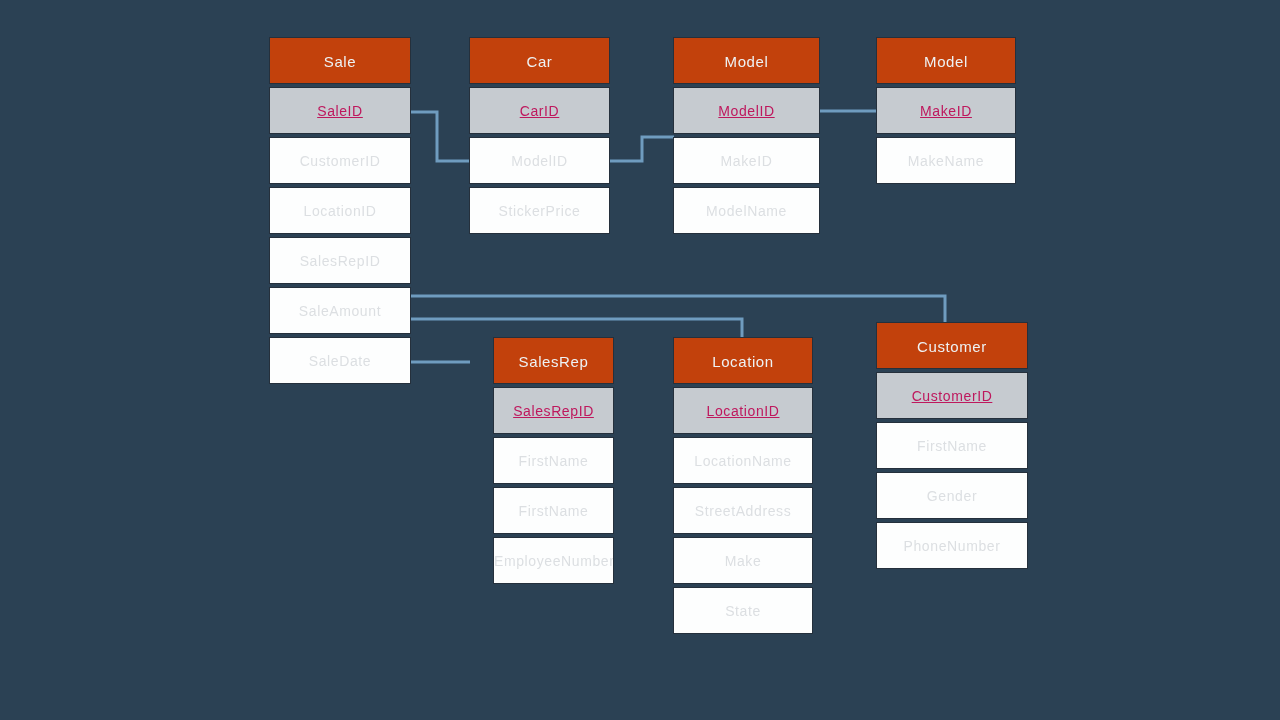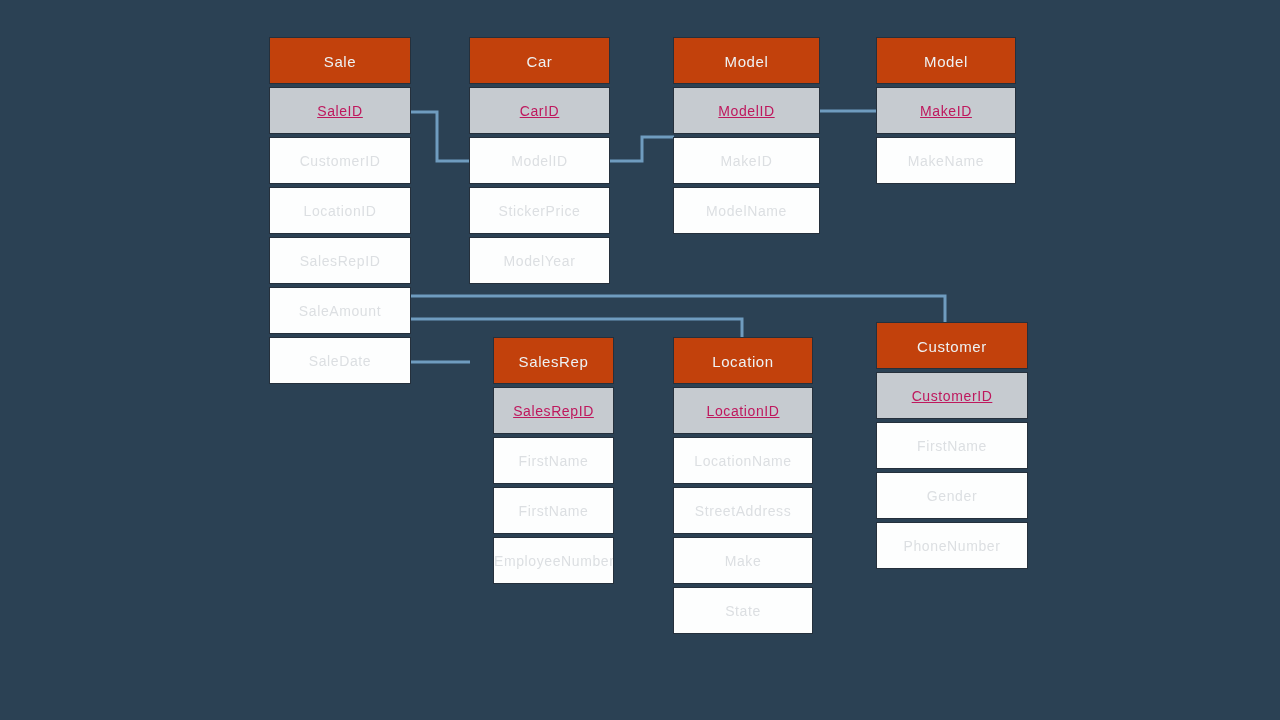--- a/index.html
+++ b/index.html
@@ -80,21 +80,20 @@
     <div class="row">SalesRepID</div>
     <div class="row">SaleAmount</div>
     <div class="row">SaleDate</div>
   </div>
 
   <div class="db-table" style="left:469px; top:37px; width:141px;">
     <div class="hdr">Car</div>
     <div class="row pk">CarID</div>
     <div class="row">ModelID</div>
     <div class="row">StickerPrice</div>
-    <div class="row">ModelYear</div>
   </div>
 
   <div class="db-table" style="left:673px; top:37px; width:147px;">
     <div class="hdr">Model</div>
     <div class="row pk">ModelID</div>
     <div class="row">MakeID</div>
     <div class="row">ModelName</div>
   </div>
 
   <div class="db-table" style="left:876px; top:37px; width:140px;">

